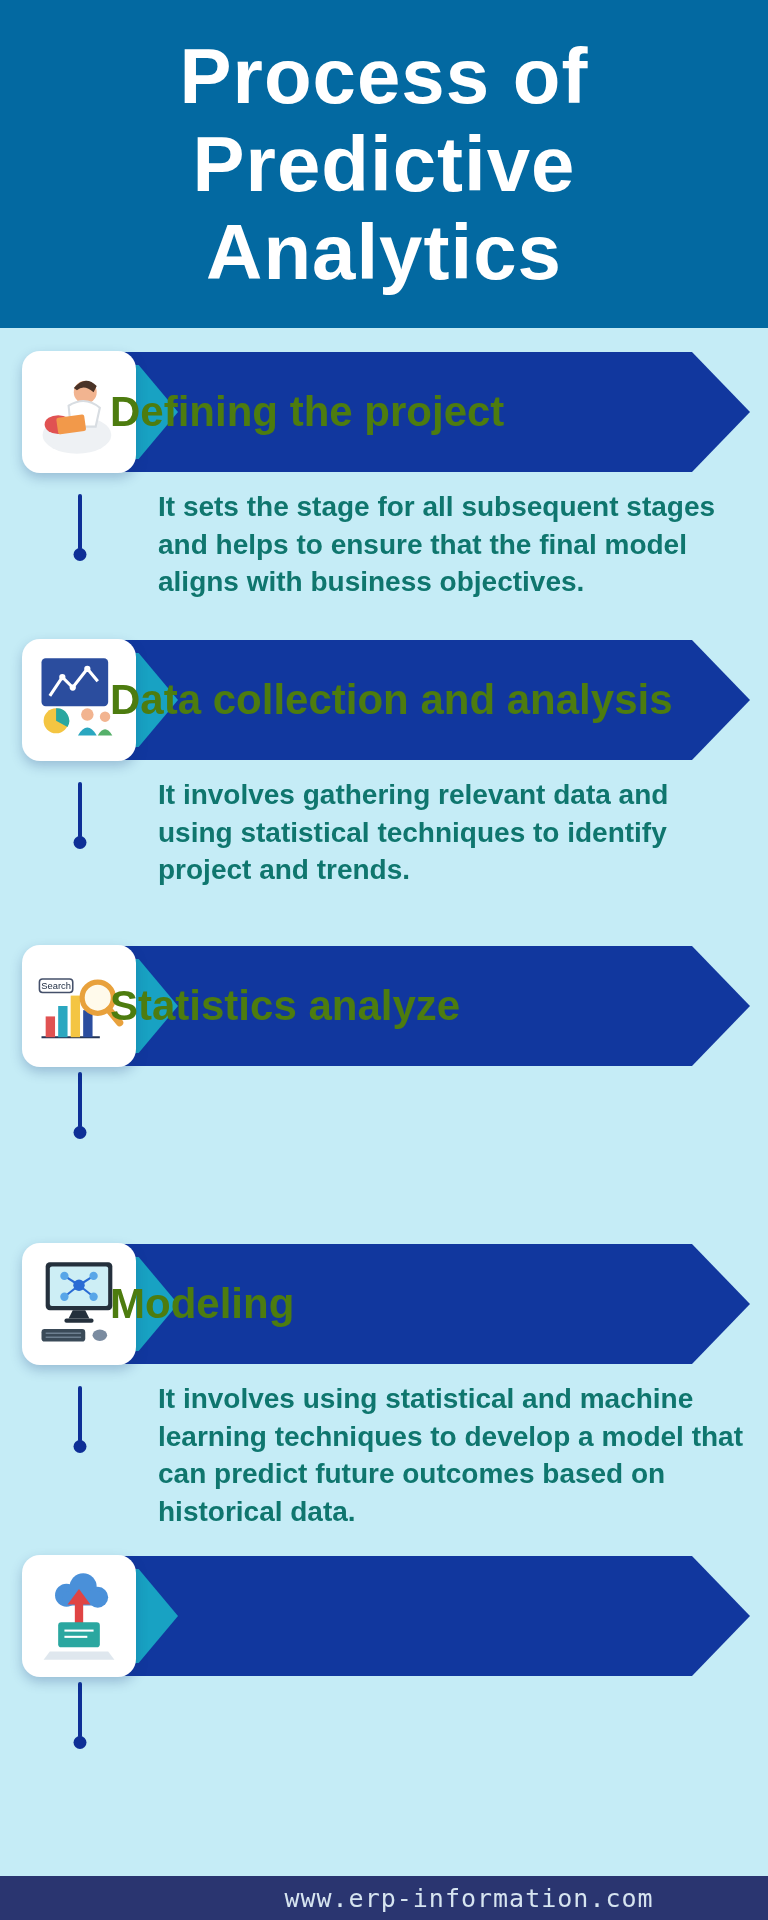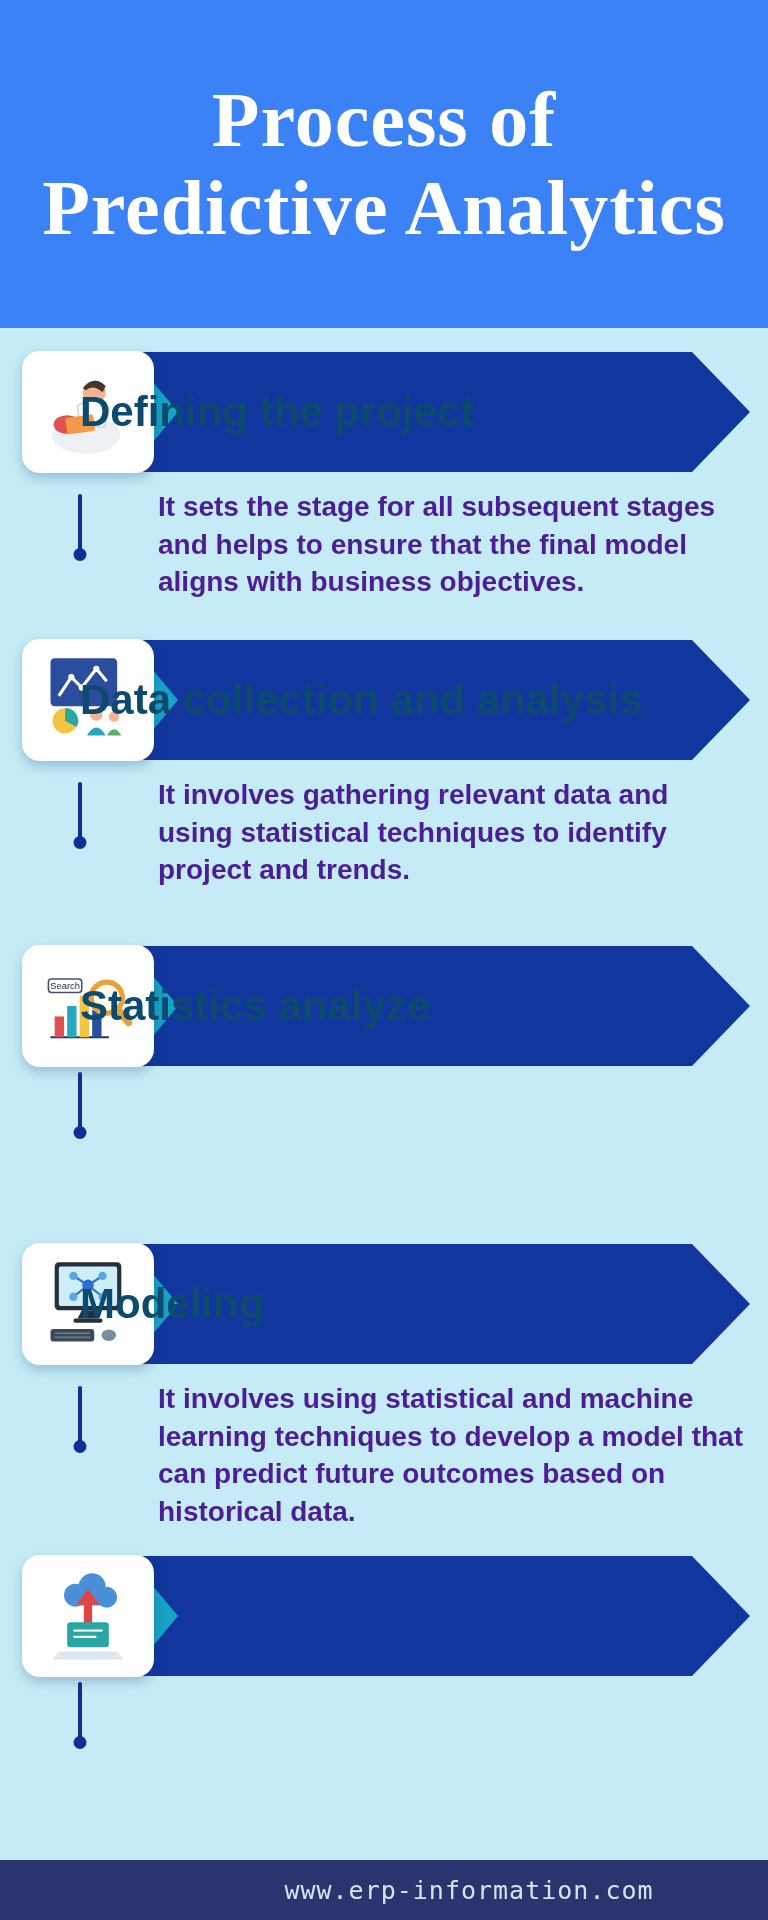--- a/index.html
+++ b/index.html
@@ -4,68 +4,68 @@
 <style>
   * { margin:0; padding:0; box-sizing:border-box; }
   body { background:#e8e8e8; font-family:"Liberation Sans", sans-serif; }
   .page {
     position:relative; width:768px; height:1920px; margin:0 auto;
     background:#c5ecf6; overflow:hidden;
   }
   
   .header {
     position:absolute; top:0; left:0; right:0; height:328px;
-    background:#3b82f6; display:flex; align-items:center; justify-content:flex-end;font-family:Liberation Serif, serif;
+    background:#0369a1; display:flex; align-items:center; justify-content:flex-end;
   }
   .header h1 {
     color:#ffffff; font-size:78px; font-weight:bold; text-align:center;
     line-height:1.13; letter-spacing:1px; padding:0 40px;
   }
   
   .step { position:absolute; left:0; right:0; }
   .banner { position:relative; min-height:120px; display:flex; align-items:center; }
   .banner-bg {
     position:absolute; left:58px; right:18px; top:0; bottom:0;
     background:#11379e;
     clip-path:polygon(0 0, calc(100% - 58px) 0, 100% 50%, calc(100% - 58px) 100%, 0 100%);
     border-radius:14px 0 0 14px;
   }
   .banner-title {
-    position:relative; z-index:4; color:#0c4a6e; font-size:42px; font-weight:bold;
-    line-height:1.22; padding-left:80px; padding-right:95px;
+    position:relative; z-index:4; color:#4d7c0f; font-size:42px; font-weight:bold;
+    line-height:1.22; padding-left:110px; padding-right:95px;
   }
   .chevron {
     position:absolute; z-index:2; left:96px; top:50%; transform:translateY(-50%);
     width:82px; height:94px; background:#18a2c3;
     clip-path:polygon(0 0, 52% 0, 100% 50%, 52% 100%, 0 100%);
   }
   .tile {
     position:absolute; z-index:3; left:22px; top:50%; transform:translateY(-50%);
-    width:132px; height:122px; background:#ffffff; border-radius:18px;
+    width:114px; height:122px; background:#ffffff; border-radius:18px;
     box-shadow:0 5px 12px rgba(20,50,120,.25);
     display:flex; align-items:center; justify-content:center;
   }
   .tile svg { width:100px; height:100px; }
   .step-body { position:relative; }
   .connector {
     position:absolute; left:78px; top:6px; width:4px; height:56px;
     background:#0e2f96; border-radius:2px;
   }
   .connector::after {
     content:''; position:absolute; left:50%; bottom:-11px; transform:translateX(-50%);
     width:13px; height:13px; border-radius:50%; background:#0e2f96;
   }
   .desc {
     margin:16px 34px 0 158px;
-    color:#4c1d95; font-size:28px; font-weight:bold; line-height:1.34;
+    color:#0f766e; font-size:28px; font-weight:bold; line-height:1.34;
   }
   .desc-wide { margin-right:16px; }
   
   .footer {
-    position:absolute; left:0; right:0; bottom:0; height:60px;
+    position:absolute; left:0; right:0; bottom:0; height:44px;
     background:#2a3570; display:flex; align-items:center; justify-content:center;
     padding-left:170px;
   }
   .footer span {
     color:#d6e4f0; font-family:"DejaVu Sans Mono","Liberation Mono",monospace;
     font-size:25px; letter-spacing:1px;
   }
 </style>
 </head>
 <body>

